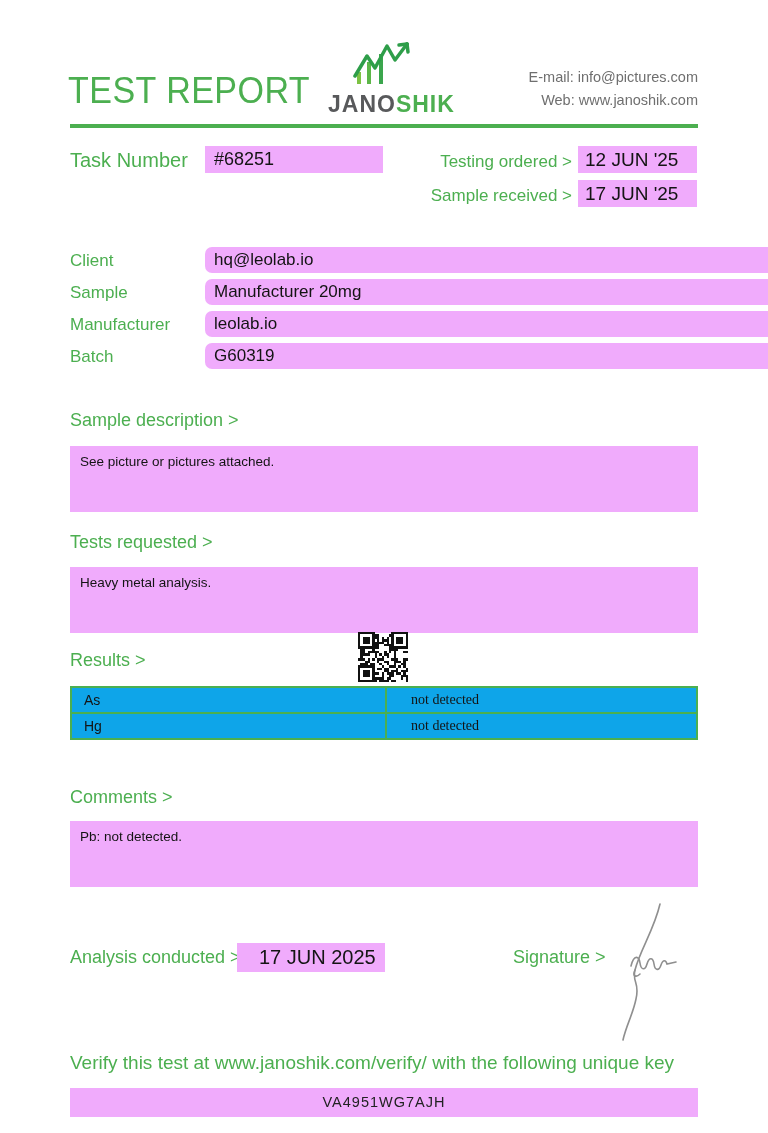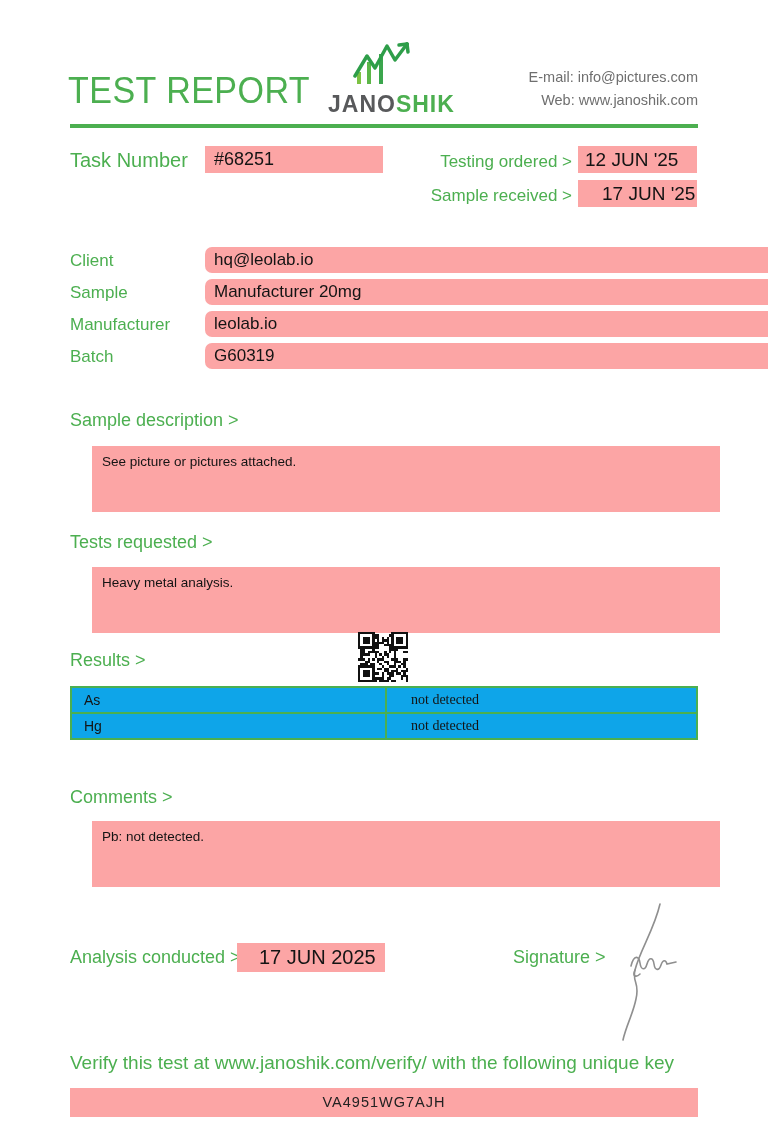--- a/index.html
+++ b/index.html
@@ -21,34 +21,34 @@
   .logo-jano { color:#58595b; }
   .logo-shik { color:#4caf50; }
   .contact {
     right:70px; top:66px; text-align:right; color:#6f6f6f;
     font-size:14.5px; line-height:23px; white-space:nowrap;
   }
   .rule { left:70px; top:124px; width:628px; height:4px; background:#4caf50; }
 
   
   .task-label { left:70px; top:149px; font-size:20px; color:#4caf50; white-space:nowrap; }
-  .gbox { background:#fca5a5; color:#141414; }
+  .gbox { background:#f0abfc; color:#141414; }
   .task-box { left:205px; top:146px; width:178px; height:27px; line-height:27px; padding-left:9px; font-size:18px; }
   .date-label-1 { left:390px; top:152px; width:182px; text-align:right; font-size:17px; color:#4caf50; white-space:nowrap; }
   .date-label-2 { left:390px; top:186px; width:182px; text-align:right; font-size:17px; color:#4caf50; white-space:nowrap; }
   .date-box-1 { left:578px; top:146px; width:119px; height:27px; line-height:27px; padding-left:7px; font-size:19px; white-space:nowrap; }
-  .date-box-2 { left:578px; top:180px; width:119px; height:27px; line-height:27px; padding-left:24px; font-size:19px; white-space:nowrap; }
+  .date-box-2 { left:578px; top:180px; width:119px; height:27px; line-height:27px; padding-left:7px; font-size:19px; white-space:nowrap; }
 
   
   .drow-label { left:70px; font-size:17px; color:#4caf50; white-space:nowrap; }
   .drow-box { left:205px; width:569px; height:26px; line-height:26px; padding-left:9px; font-size:17px; white-space:nowrap;border-radius:7px; }
 
   
   .sec-title { left:70px; font-size:18px; color:#4caf50; white-space:nowrap; }
-  .sec-box { left:70px; width:628px; height:66px; padding:8px 10px; font-size:13.5px; color:#141414;margin-left:22px; }
+  .sec-box { left:70px; width:628px; height:66px; padding:8px 10px; font-size:13.5px; color:#141414; }
 
   
   .qr { left:358px; top:632px; width:50px; height:50px; }
 
   
   .results-table { left:70px; top:686px; width:628px; border-collapse:collapse; }
   .results-table td {
     border:2px solid #4caf50; height:26px; font-size:14px; color:#141414;
     padding:0 0 0 12px; background:#0ea5e9;
   }

